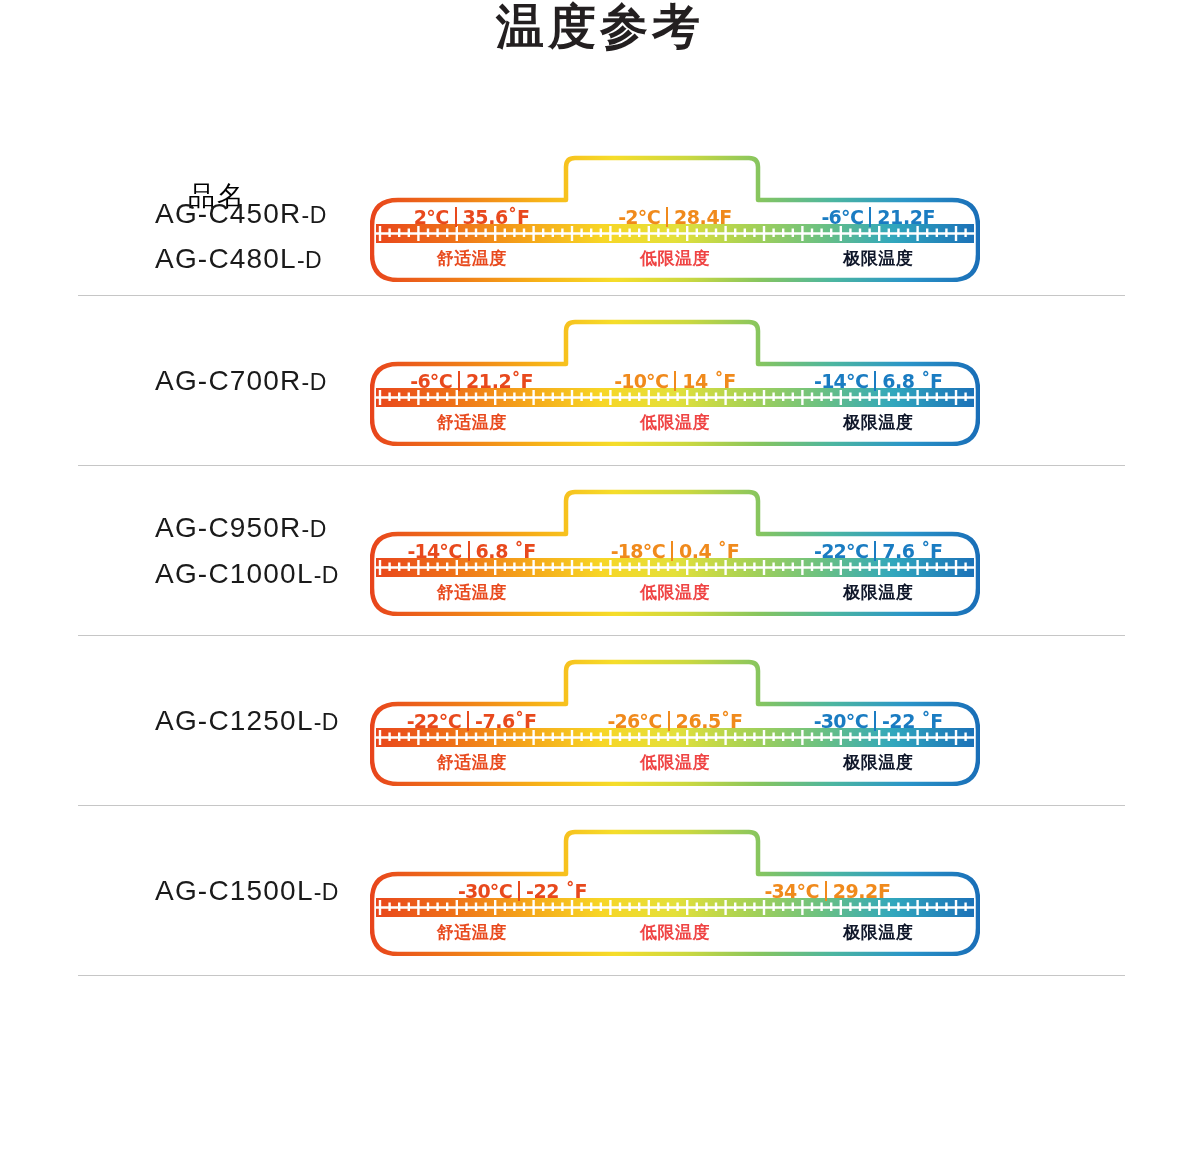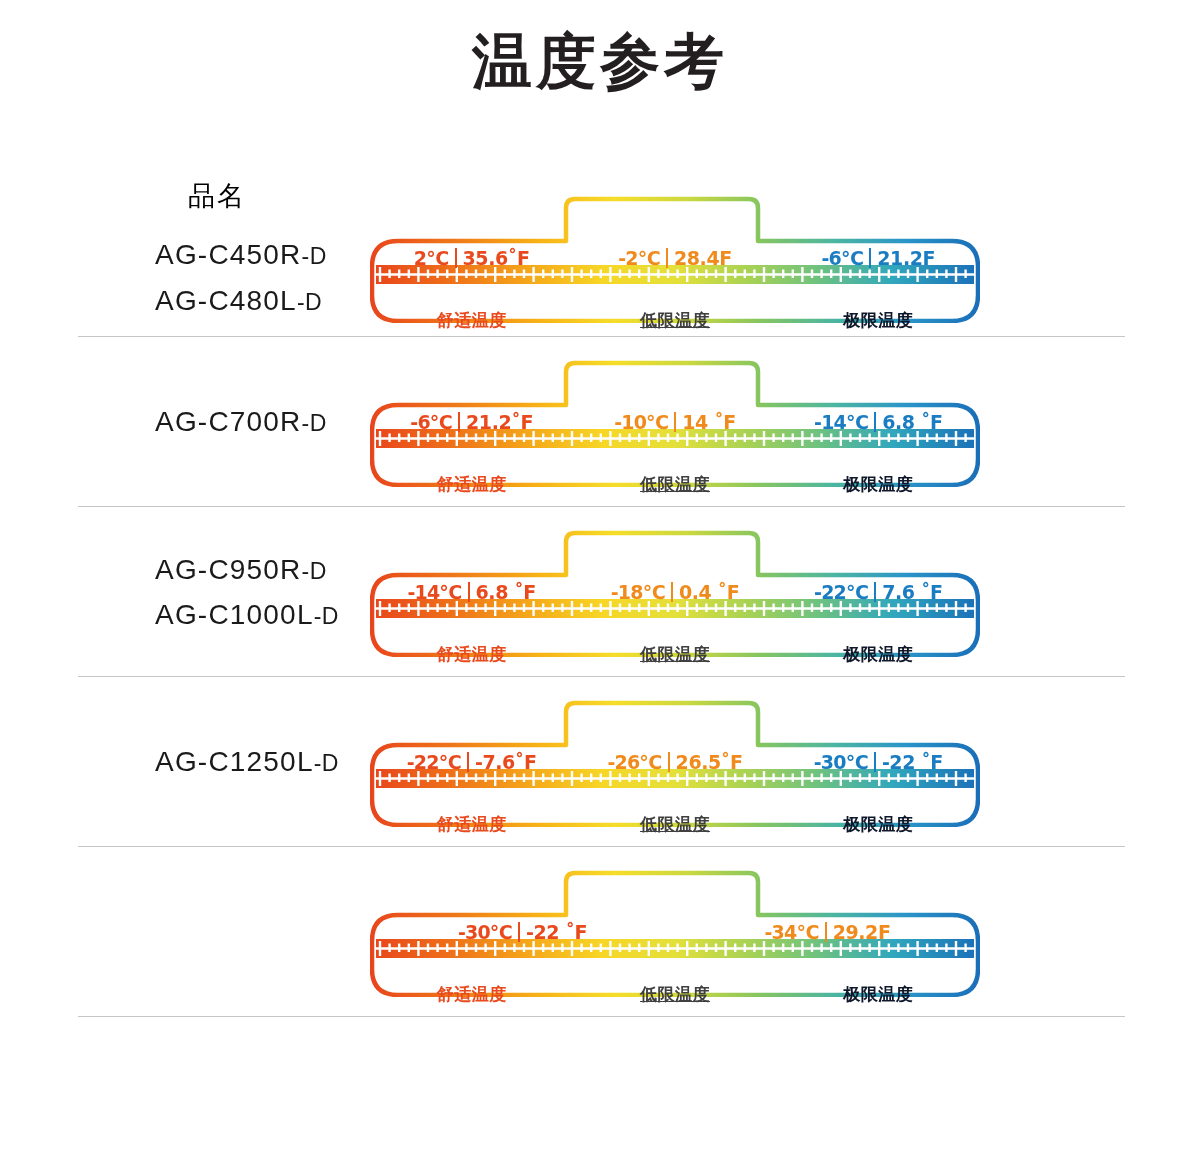--- a/index.html
+++ b/index.html
@@ -7,25 +7,24 @@
   body {
     width:1200px; height:1158px;
     font-family:"Liberation Sans","DejaVu Sans",sans-serif;
     color:#231f20;
     position:relative;
     overflow:hidden;
   }
 
   #page-title {
     text-align:center;
-    font-size:60px;
+    font-size:48px;
     font-weight:bold;
     letter-spacing:4px;
     color:#231f20;
-    padding-top:28px;
     font-family:"DejaVu Sans","Liberation Sans",sans-serif;
     line-height:1.1;
   }
 
   .table-wrap { margin-top:38px; }
 
   .col-header {
     position:absolute;
     left:188px;
     top:178px;
@@ -115,24 +114,23 @@
     height:26px;
     display:flex;
   }
   .cap {
     flex:1 1 0;
     text-align:center;
     font-size:17px;
     font-weight:bold;
     letter-spacing:0.5px;
     font-family:"DejaVu Sans","Liberation Sans",sans-serif;
-    margin-top:21px;
   }
   .cap.c1 { color:#e8491d; }
-  .cap.c2 { color:#404040;text-decoration:underline; }
+  .cap.c2 { color:#ef4444; }
   .cap.c3 { color:#0f172a; }
 </style>
 </head>
 <body>
 
 <h1 id="page-title">温度参考</h1>
 
 <div class="col-header">品名</div>
 
 <div class="table-wrap" id="rows-container">
@@ -717,20 +715,23 @@
         <div class="cap c1">舒适温度</div>
         <div class="cap c2">低限温度</div>
         <div class="cap c3">极限温度</div>
       </div>
     </div>
     <div class="divider"></div>
   </div>
 
   <div class="row">
     <div class="names">
+      <div class="name-line">
+        <span class="model">AG-C1500L</span><span class="suffix">-D</span>
+      </div>
     </div>
     <div class="thermo">
       <div class="svg-host">
   <svg width="610" height="130" viewBox="0 0 610 130" xmlns="http://www.w3.org/2000/svg">
     <defs>
       <linearGradient id="g4" x1="0" y1="0" x2="1" y2="0">
         <stop offset="0%" stop-color="#e8451c"></stop>
         <stop offset="14%" stop-color="#ef7a18"></stop>
         <stop offset="28%" stop-color="#f7b418"></stop>
         <stop offset="40%" stop-color="#f6dd2a"></stop>

